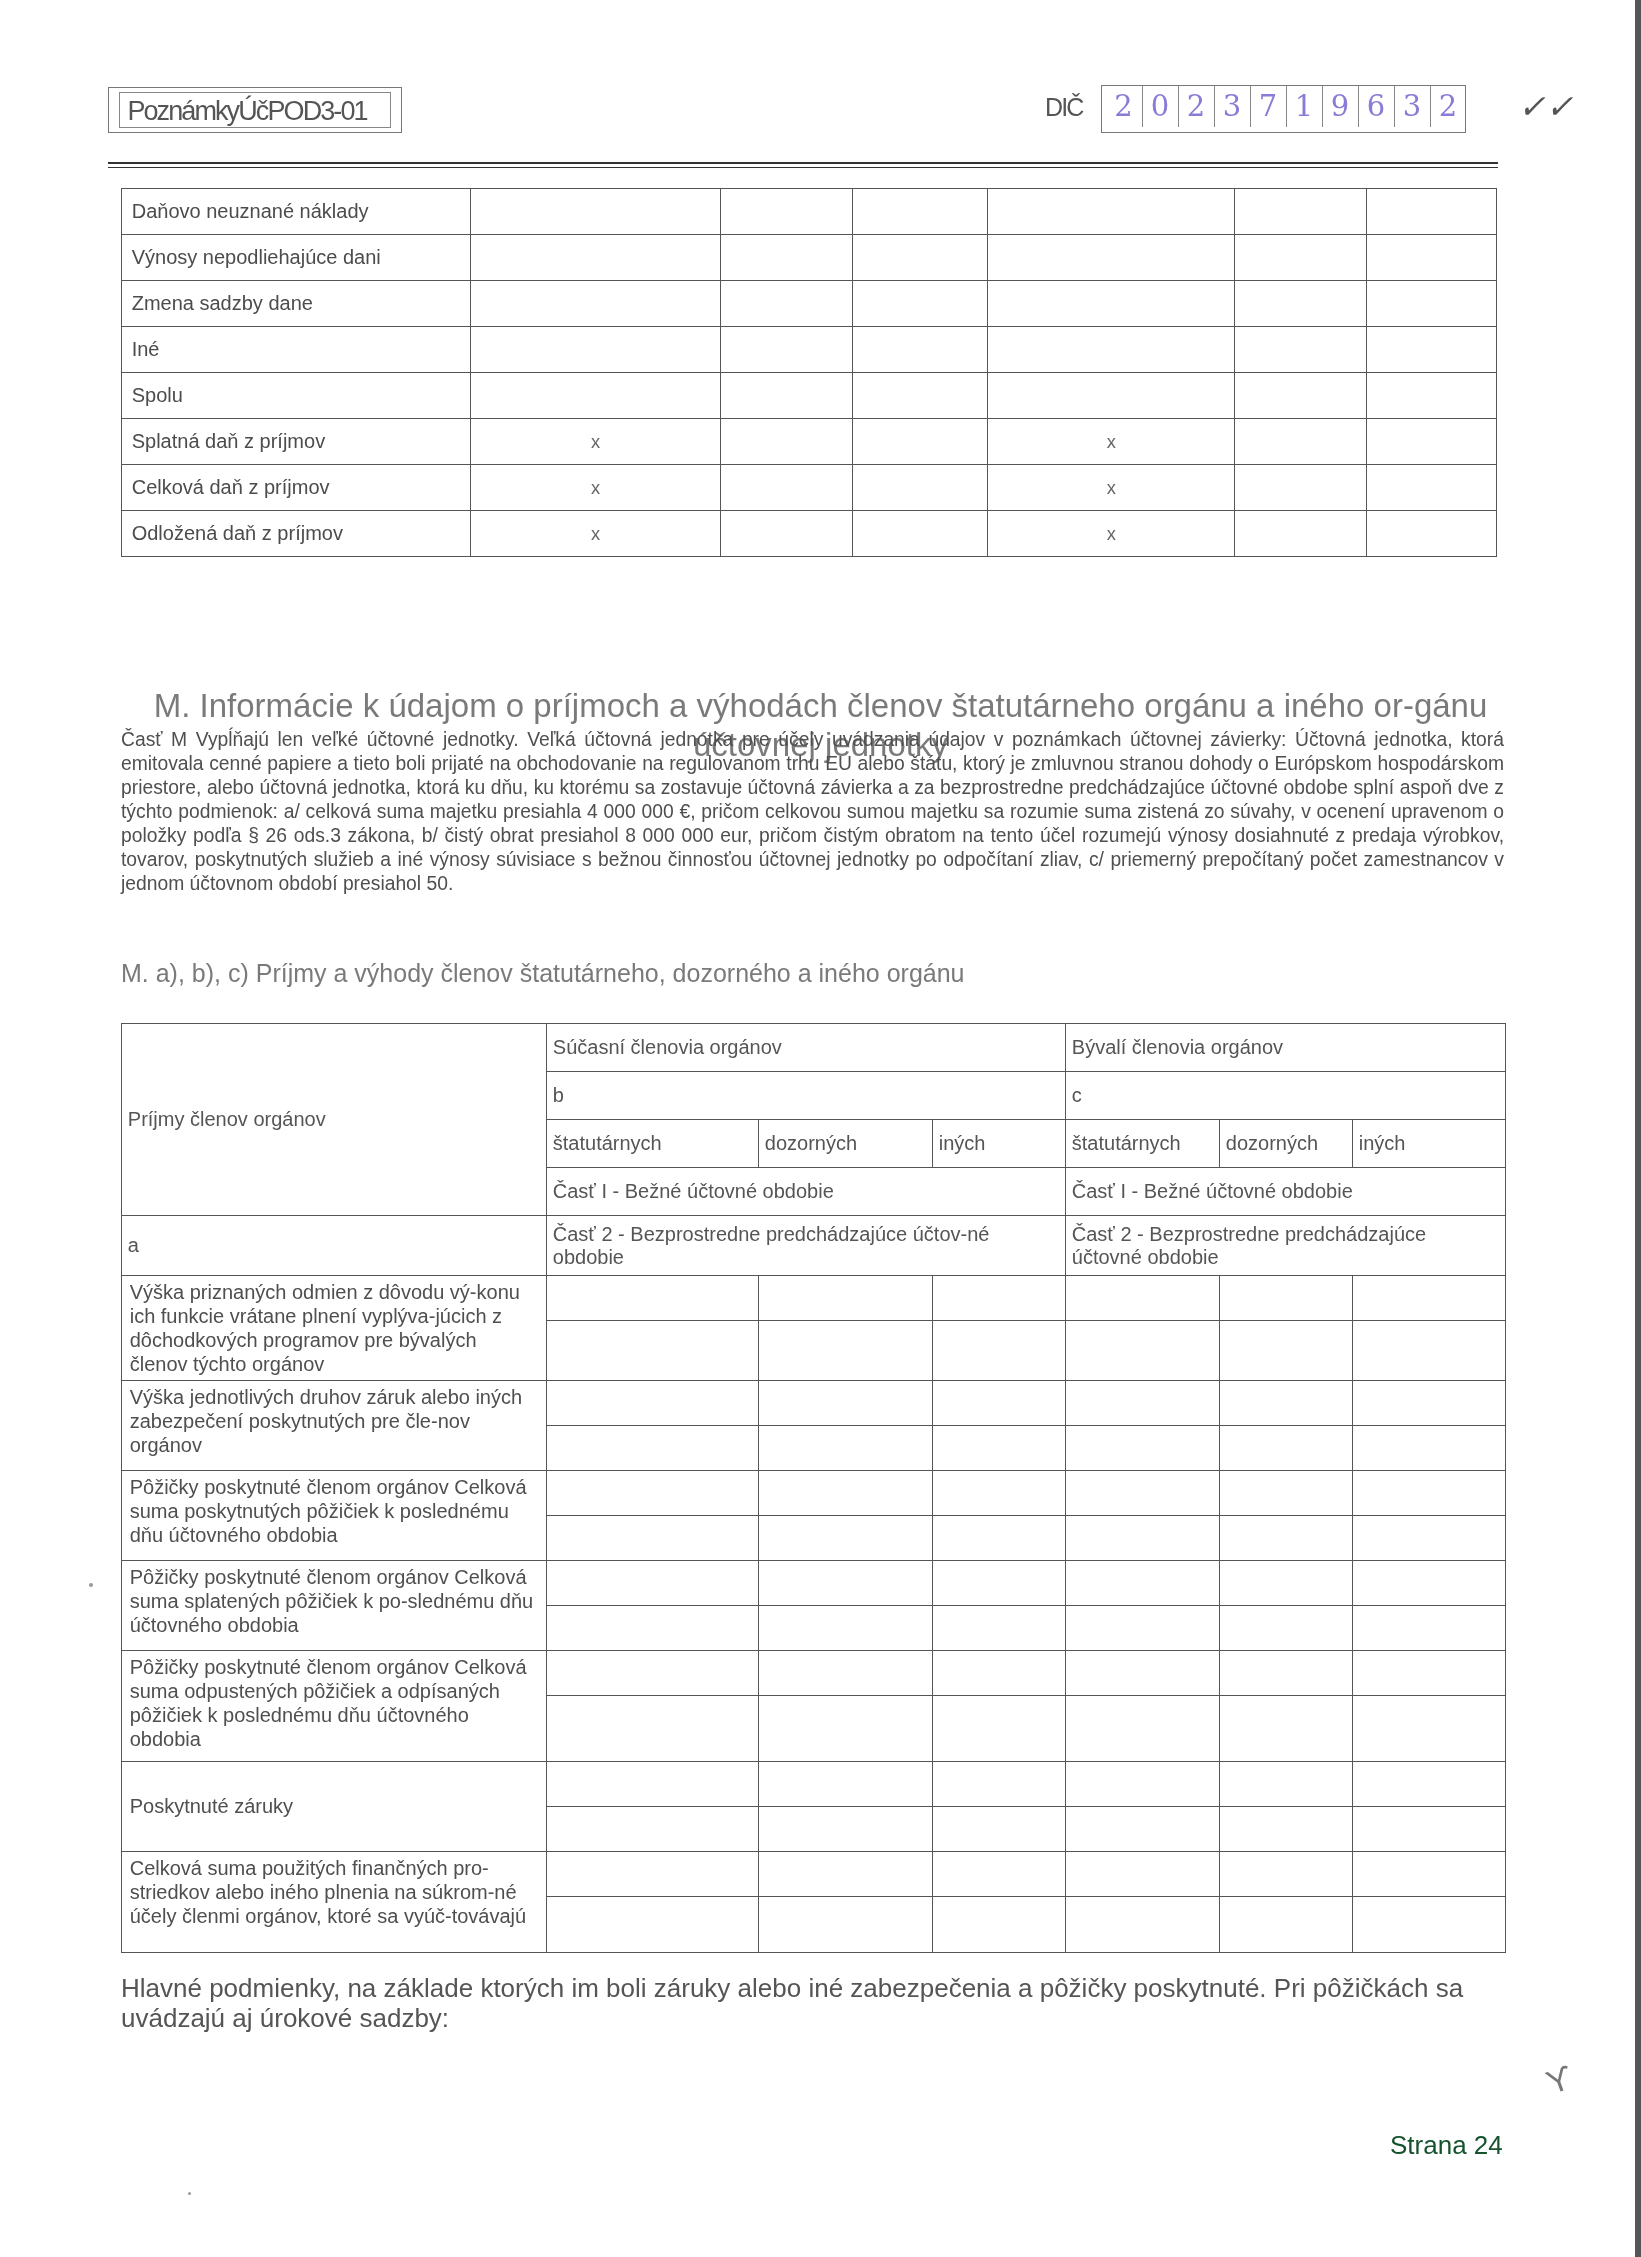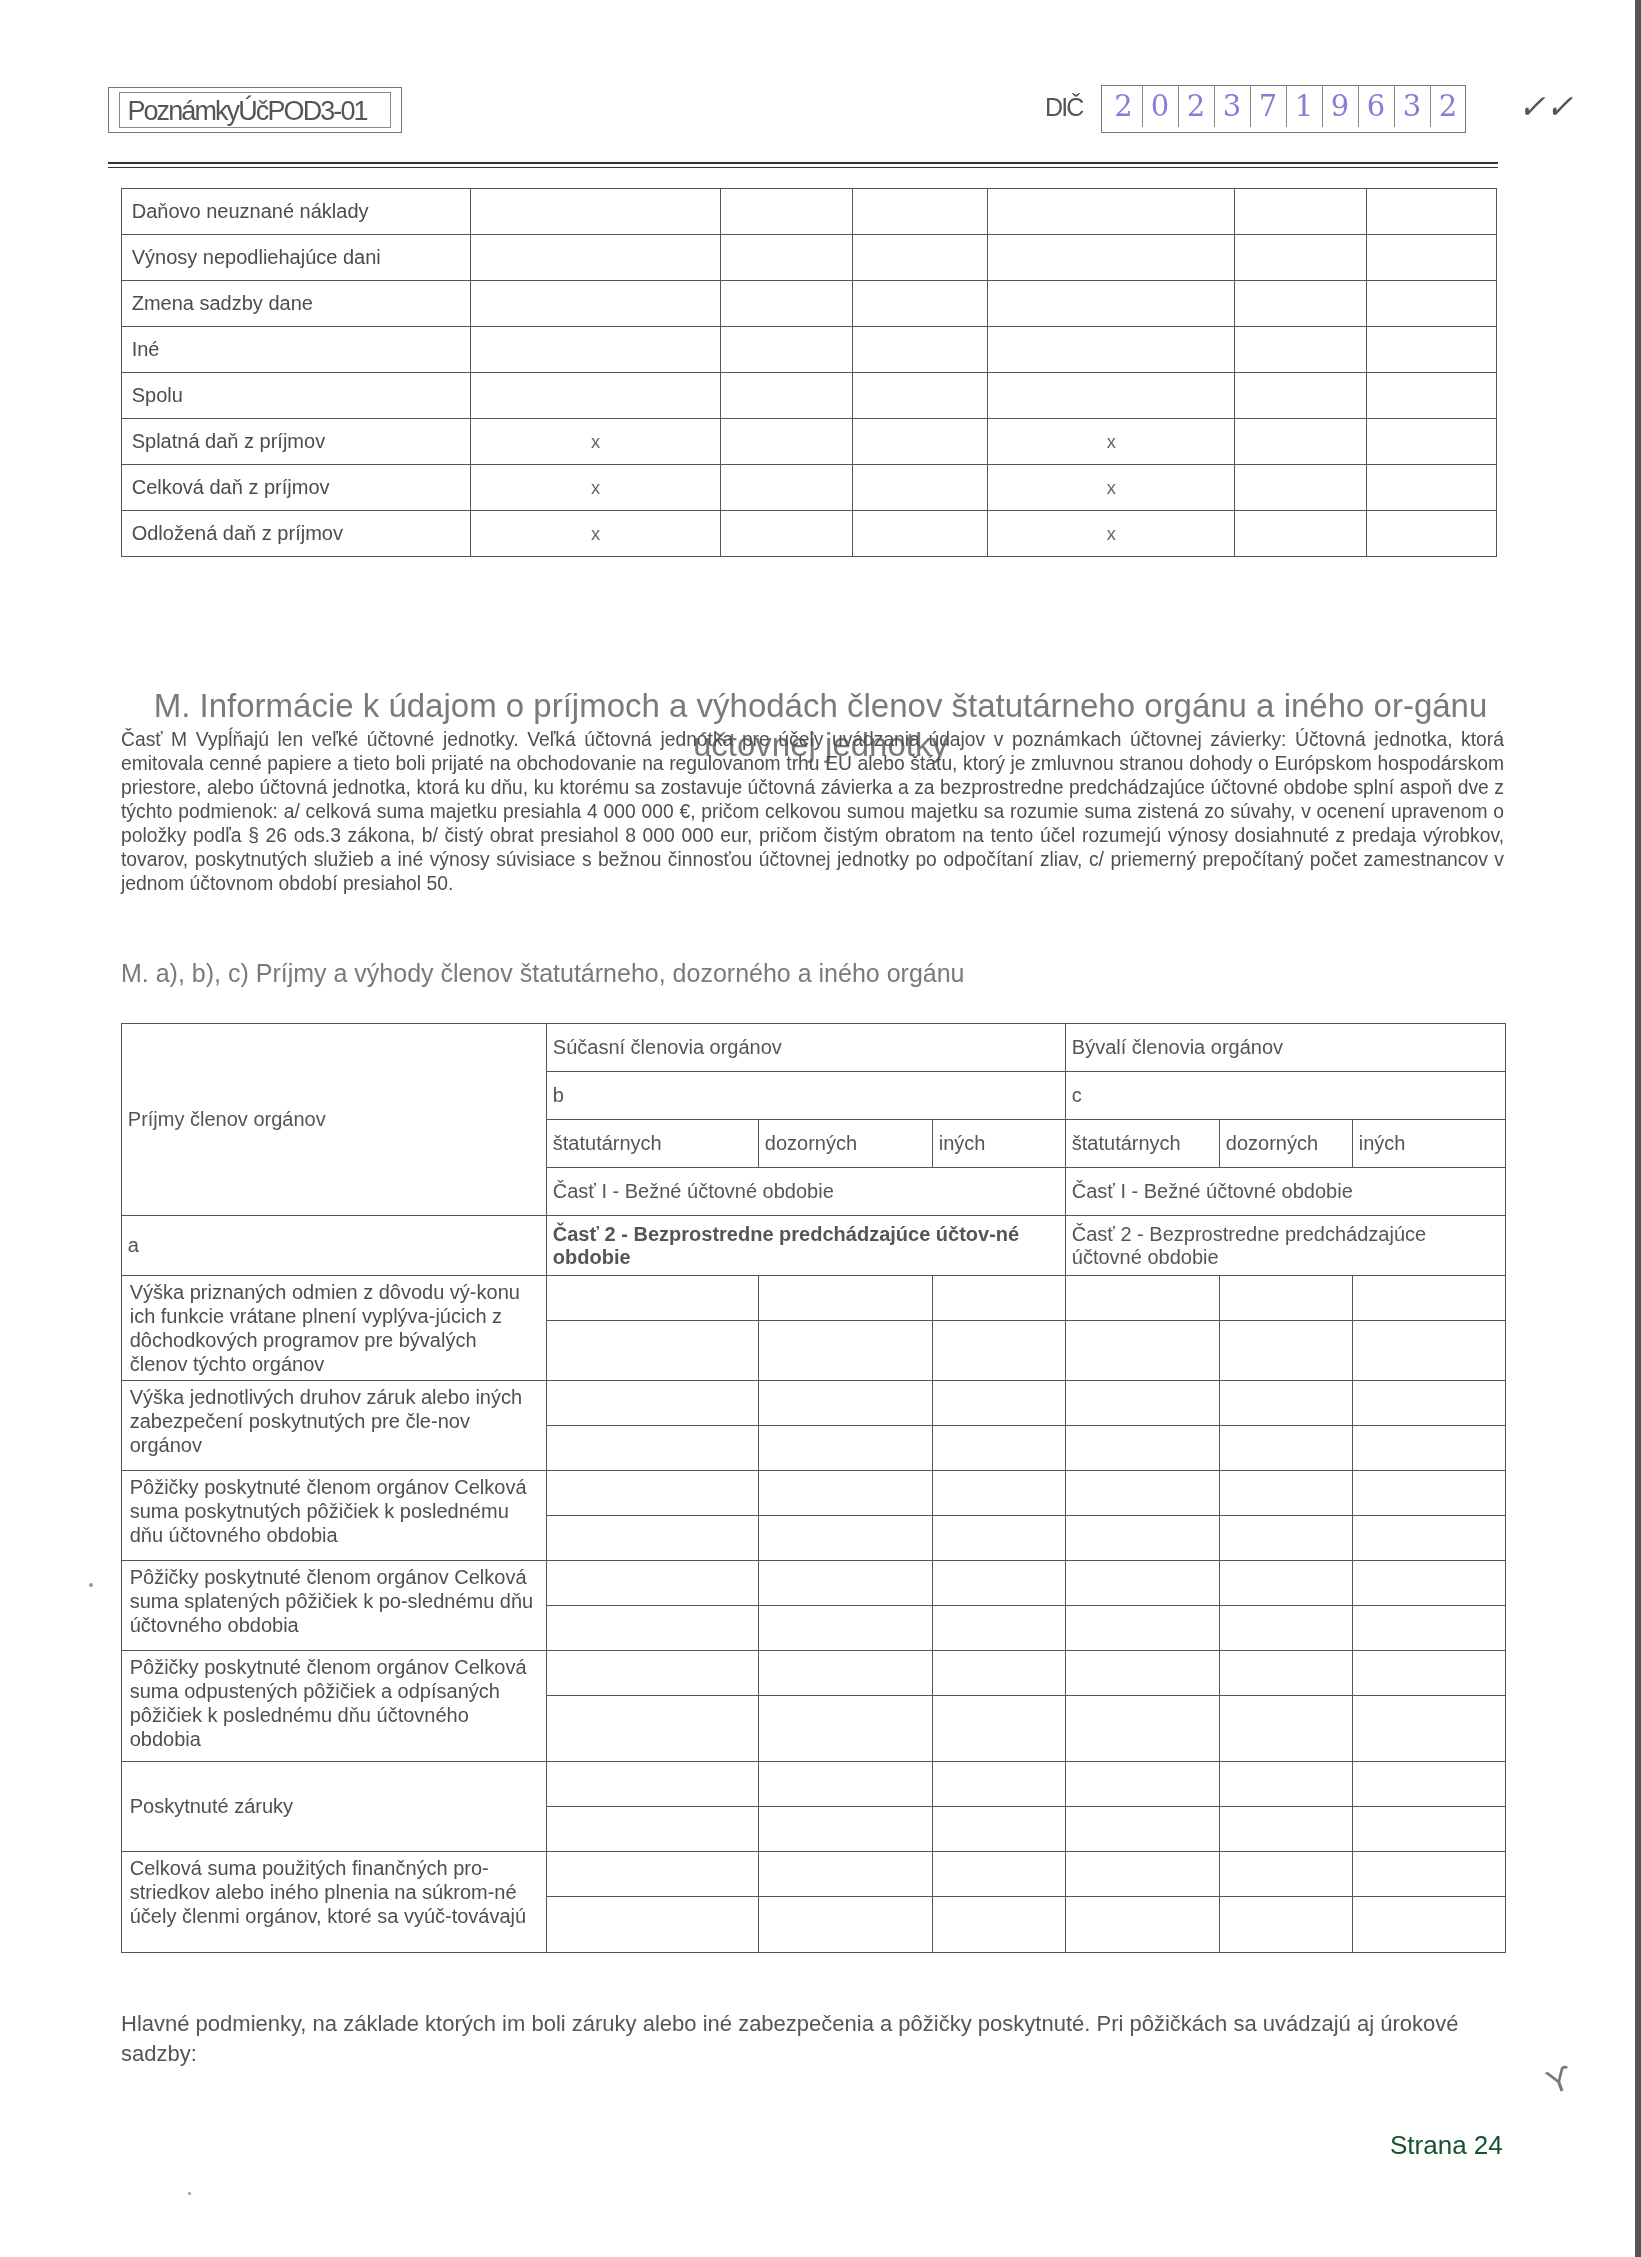--- a/index.html
+++ b/index.html
@@ -30,21 +30,21 @@
   .m-sub { left:121px; top:959px; font-size:25px; color:#7a7a7a; }
 
   
   .ben-table { position:absolute; left:121px; top:1023px; width:1384px; table-layout:fixed; }
   .ben-table td { border:1.4px solid #555; padding:0 5.8px; font-size:20px; color:#555; vertical-align:middle; box-sizing:border-box; }
   .ben-table td.c { text-align:left; }
   .ben-table td.rowlbl { font-size:20px; line-height:24px; vertical-align:top; padding:3.9px 7.7px; color:#4f4f4f; }
   .ben-table td.cell { height:45px; padding:0; }
   .ben-table tr.hdr td { height:48px; }
 
-  .conditions { left:121px; top:1973px; width:1390px; font-size:22px; line-height:30px; color:#555;margin-top:36px; }
+  .conditions { left:121px; top:1973px; width:1390px; font-size:26px; line-height:30px; color:#555; }
   .page-num { left:1390px; top:2130px; font-size:26px; color:#14532d; }
   .initials { left:1547px; top:2061px; font-size:33px; color:#777; transform:rotate(-20deg); }
   .speck { width:3.9px; height:3.9px; border-radius:1.9px; background:#999; }
 </style>
 </head>
 <body>
 
 <div class="right-edge"></div>
 
 <div class="abs form-id-box">
@@ -184,21 +184,21 @@
     <td class="c">štatutárnych</td>
     <td class="c">dozorných</td>
     <td class="c">iných</td>
   </tr>
   <tr class="hdr">
     <td colspan="3">Časť I - Bežné účtovné obdobie</td>
     <td colspan="3">Časť I - Bežné účtovné obdobie</td>
   </tr>
   <tr>
     <td class="c" style="height:60px;">a</td>
-    <td colspan="3" style="line-height:23px;font-weight:bold;">Časť 2 - Bezprostredne predchádzajúce účtov-né obdobie</td>
+    <td colspan="3" style="line-height:23px;">Časť 2 - Bezprostredne predchádzajúce účtov-né obdobie</td>
     <td colspan="3" style="line-height:23px;">Časť 2 - Bezprostredne predchádzajúce účtovné obdobie</td>
   </tr>
 
   <tr>
     <td rowspan="2" class="rowlbl" style="height:104px;">Výška priznaných odmien z dôvodu vý-konu ich funkcie vrátane plnení vyplýva-júcich z dôchodkových programov pre bývalých členov týchto orgánov</td>
     <td class="cell"></td>
         <td class="cell"></td>
         <td class="cell"></td>
         <td class="cell"></td>
         <td class="cell"></td>

